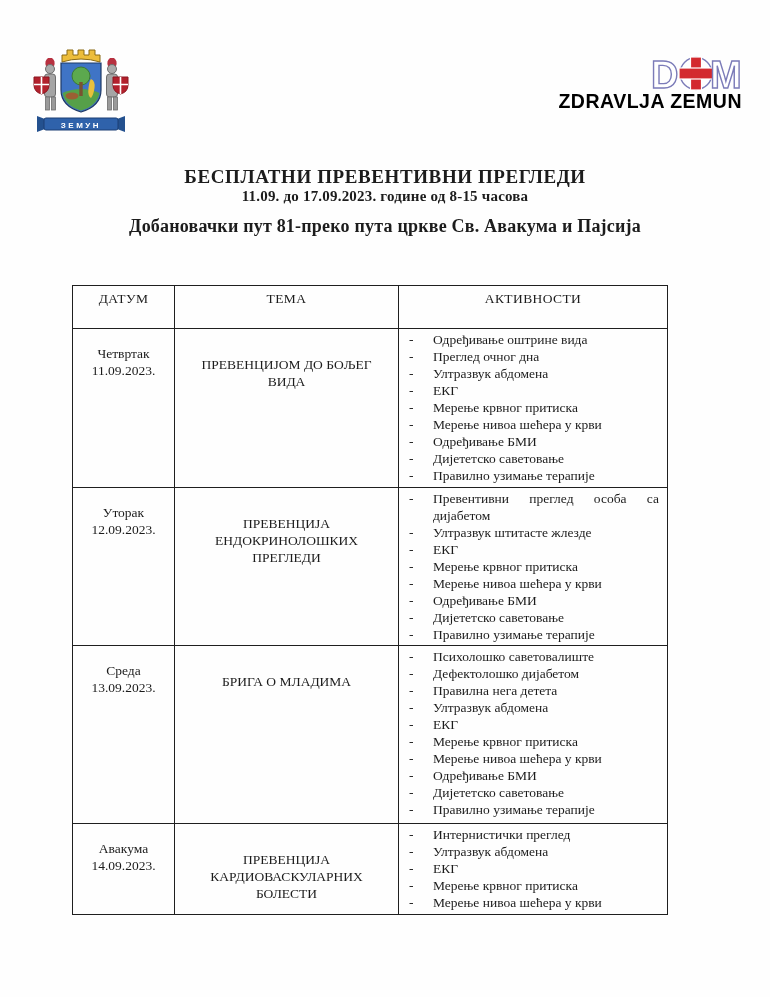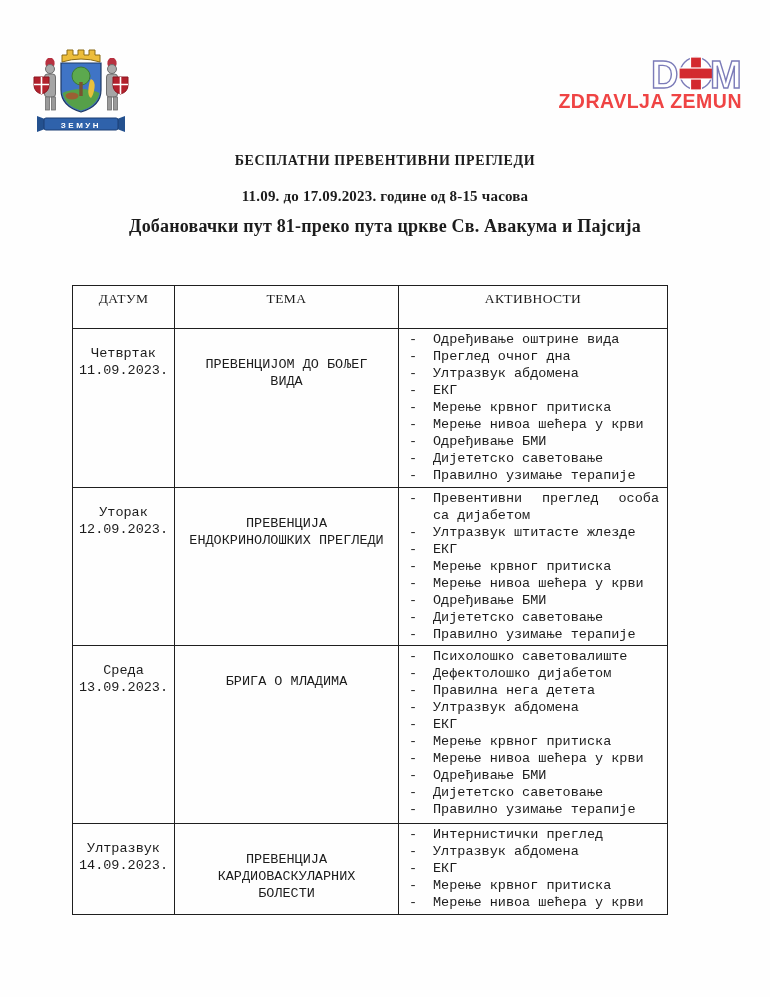--- a/index.html
+++ b/index.html
@@ -16,28 +16,28 @@
 
   
   .coat { position: absolute; left: 33px; top: 46px; }
   .clinic-logo { position: absolute; right: 28px; top: 52px; text-align: right; }
   .clinic-logo .dom-svg { display: block; margin-left: auto; margin-bottom: -4px; margin-right: 2px; }
   .clinic-logo .wordmark {
     font-family: "Liberation Sans", "DejaVu Sans", sans-serif;
     font-weight: bold;
     font-size: 19.5px;
     letter-spacing: 0.5px;
-    color: #ef4444;
+    color: #000000;
     white-space: nowrap;
   }
 
   
   .headline { position: absolute; left: 0; width: 100%; text-align: center; font-weight: bold; white-space: nowrap; }
   .h-title    { top: 111px; font-size: 23px;   letter-spacing: 0.6px; }
-  .h-subtitle { top: 153px; font-size: 14px;   letter-spacing: 0.6px; }
+  .h-subtitle { top: 166px; font-size: 19px;   letter-spacing: 0.6px; }
   .h-dates    { top: 188px; font-size: 15px;   letter-spacing: 0.2px; }
   .h-address  { top: 216px; font-size: 18px;   letter-spacing: 0.2px; }
 
   
   table.schedule {
     position: absolute;
     left: 72px; top: 285px;
     width: 595px;
     border-collapse: collapse;
     table-layout: fixed;
@@ -46,21 +46,21 @@
   .schedule th, .schedule td { border: 1px solid #1f1f1f; }
   .schedule th {
     height: 36px;
     font-weight: normal;
     vertical-align: top;
     padding-top: 5px;
     text-align: center;
     letter-spacing: 0.4px;
     font-size: 13.5px;
   }
-  .schedule td { vertical-align: top; line-height: 17px; padding: 0; font-family: Liberation Mono, monospace; }
+  .schedule td { vertical-align: top; line-height: 17px; padding: 0; }
   tr.row-1 { height: 159px; }
   tr.row-2 { height: 154px; }
   tr.row-3 { height: 178px; }
   tr.row-4 { height: 80px;  }
 
   td.date-cell { text-align: center; padding-top: 16px; }
   td.theme-cell { text-align: center; padding-top: 15px; }
   td.theme-cell .theme-text { max-width: 200px; margin: 12px auto; }
 
   td.acts-cell { padding: 2px 0 2px 0; }
@@ -214,21 +214,21 @@
               <li class="activity">Мерење крвног притиска</li>
               <li class="activity">Мерење нивоа шећера у крви</li>
               <li class="activity">Одређивање БМИ</li>
               <li class="activity">Дијететско саветовање</li>
               <li class="activity">Правилно узимање терапије</li>
             </ul>
         </td>
       </tr>
       <tr class="row-4">
         <td class="date-cell">
-          <div>Ултразвук</div>
+          <div>Авакума</div>
           <div>14.09.2023.</div>
         </td>
         <td class="theme-cell">
           <div class="theme-text">ПРЕВЕНЦИЈА КАРДИОВАСКУЛАРНИХ БОЛЕСТИ</div>
         </td>
         <td class="acts-cell">
           <ul class="acts">
               <li class="activity">Интернистички преглед</li>
               <li class="activity">Ултразвук абдомена</li>
               <li class="activity">ЕКГ</li>

